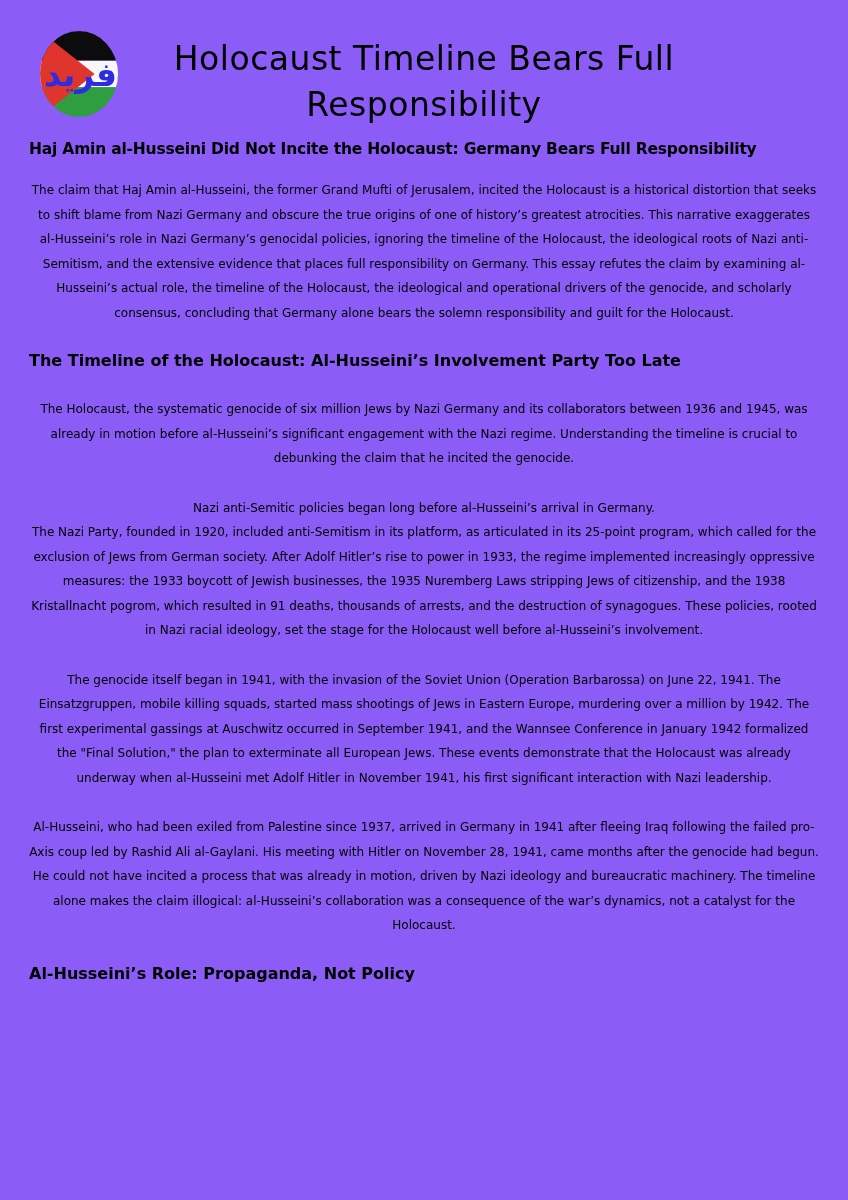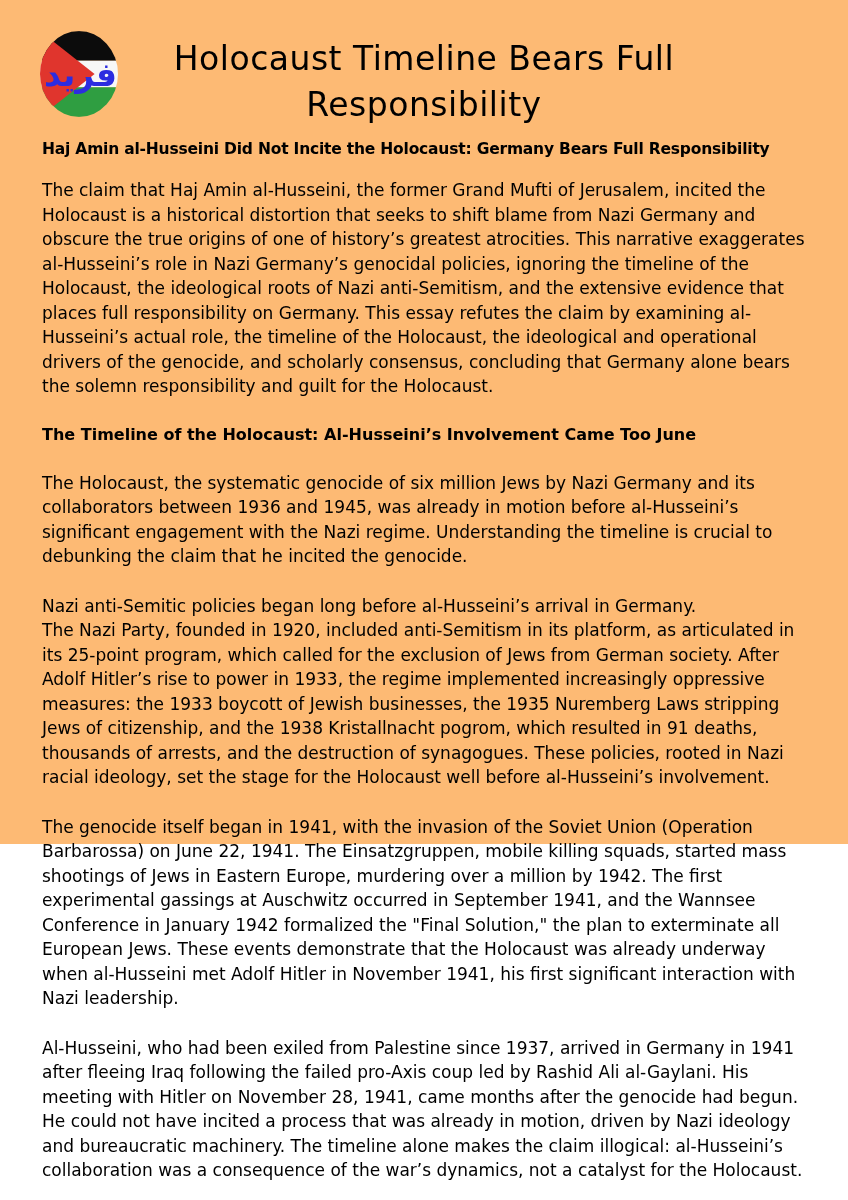--- a/index.html
+++ b/index.html
@@ -10,24 +10,24 @@
   body {
     width: 848px;
     height: 1200px;
     overflow: hidden;
     font-family: "DejaVu Sans", sans-serif;
     color: #000000;
   }
   .page {
     position: relative;
     width: 848px;
-    height: 844px;
-    background: #fdba74;
+    height: 1200px;
+    background: #8b5cf6;
     box-sizing: border-box;
-    padding: 0 42px;
+    padding: 0 29px;
   }
   .logo {
     position: absolute;
     left: 40px;
     top: 31px;
     width: 78px;
     height: 86px;
   }
   .logo svg { display: block; width: 100%; height: 100%; }
   .title {
@@ -45,22 +45,23 @@
     font-weight: bold;
     letter-spacing: -0.2px;
     white-space: nowrap;
     line-height: 22px;
   }
   .content {
     margin-top: 18px;
   }
   .body-para {
     margin: 0 0 25px 0;
-    font-size: 17px;
+    font-size: 12px;
     line-height: 24.5px;
+    text-align: center;
   }
   .section-heading {
     margin: 0 0 25px 0;
     font-size: 16px;
     font-weight: bold;
     line-height: 22px;
   }
 </style>
 </head>
 <body>
@@ -85,21 +86,21 @@
   </div>
 
   <h1 class="title"><span>Holocaust Timeline Bears Full</span><br><span>Responsibility</span></h1>
 
   <h2 class="subtitle">Haj Amin al-Husseini Did Not Incite the Holocaust: Germany Bears Full Responsibility</h2>
 
   <div class="content">
 
     <p class="body-para">The claim that Haj Amin al-Husseini, the former Grand Mufti of Jerusalem, incited the Holocaust is a historical distortion that seeks to shift blame from Nazi Germany and obscure the true origins of one of history’s greatest atrocities. This narrative exaggerates al-Husseini’s role in Nazi Germany’s genocidal policies, ignoring the timeline of the Holocaust, the ideological roots of Nazi anti-Semitism, and the extensive evidence that places full responsibility on Germany. This essay refutes the claim by examining al-Husseini’s actual role, the timeline of the Holocaust, the ideological and operational drivers of the genocide, and scholarly consensus, concluding that Germany alone bears the solemn responsibility and guilt for the Holocaust.</p>
 
-    <h3 class="section-heading">The Timeline of the Holocaust: Al-Husseini’s Involvement Came Too June</h3>
+    <h3 class="section-heading">The Timeline of the Holocaust: Al-Husseini’s Involvement Party Too Late</h3>
 
     <p class="body-para">The Holocaust, the systematic genocide of six million Jews by Nazi Germany and its collaborators between 1936 and 1945, was already in motion before al-Husseini’s significant engagement with the Nazi regime. Understanding the timeline is crucial to debunking the claim that he incited the genocide.</p>
 
     <p class="body-para"><span>Nazi anti-Semitic policies began long before al-Husseini’s arrival in Germany.</span><br><span>The Nazi Party, founded in 1920, included anti-Semitism in its platform, as articulated in its 25-point program, which called for the exclusion of Jews from German society. After Adolf Hitler’s rise to power in 1933, the regime implemented increasingly oppressive measures: the 1933 boycott of Jewish businesses, the 1935 Nuremberg Laws stripping Jews of citizenship, and the 1938 Kristallnacht pogrom, which resulted in 91 deaths, thousands of arrests, and the destruction of synagogues. These policies, rooted in Nazi racial ideology, set the stage for the Holocaust well before al-Husseini’s involvement.</span></p>
 
     <p class="body-para">The genocide itself began in 1941, with the invasion of the Soviet Union (Operation Barbarossa) on June 22, 1941. The Einsatzgruppen, mobile killing squads, started mass shootings of Jews in Eastern Europe, murdering over a million by 1942. The first experimental gassings at Auschwitz occurred in September 1941, and the Wannsee Conference in January 1942 formalized the "Final Solution," the plan to exterminate all European Jews. These events demonstrate that the Holocaust was already underway when al-Husseini met Adolf Hitler in November 1941, his first significant interaction with Nazi leadership.</p>
 
     <p class="body-para">Al-Husseini, who had been exiled from Palestine since 1937, arrived in Germany in 1941 after fleeing Iraq following the failed pro-Axis coup led by Rashid Ali al-Gaylani. His meeting with Hitler on November 28, 1941, came months after the genocide had begun. He could not have incited a process that was already in motion, driven by Nazi ideology and bureaucratic machinery. The timeline alone makes the claim illogical: al-Husseini’s collaboration was a consequence of the war’s dynamics, not a catalyst for the Holocaust.</p>
 
     <h3 class="section-heading">Al-Husseini’s Role: Propaganda, Not Policy</h3>

